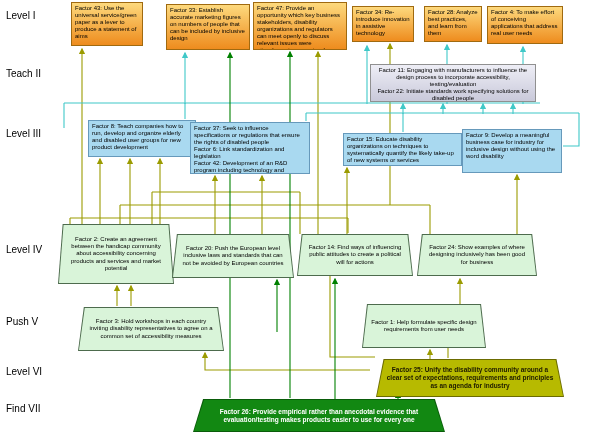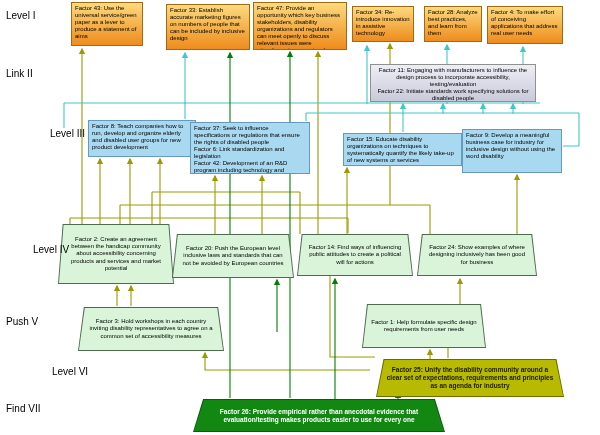--- a/index.html
+++ b/index.html
@@ -110,25 +110,25 @@
     <g class="c-green">
       <polyline points="230,398 230,53" marker-end="url(#ah-green)"></polyline>
       <polyline points="290,398 290,52" marker-end="url(#ah-green)"></polyline>
       <polyline points="335,399 335,279" marker-end="url(#ah-green)"></polyline>
       <polyline points="277,332 277,280" marker-end="url(#ah-green)"></polyline>
       <polyline points="398,399 398,393" marker-end="url(#ah-green)"></polyline>
     </g>
   </svg>
 
   <div class="lvl-label" style="top:10px;">Level I</div>
-  <div class="lvl-label" style="top:68px;">Link II</div>
-  <div class="lvl-label" style="top:128px;margin-left:44px;">Level III</div>
-  <div class="lvl-label" style="top:244px;margin-left:27px;">Level IV</div>
+  <div class="lvl-label" style="top:68px;">Teach II</div>
+  <div class="lvl-label" style="top:128px;">Level III</div>
+  <div class="lvl-label" style="top:244px;">Level IV</div>
   <div class="lvl-label" style="top:316px;">Push V</div>
-  <div class="lvl-label" style="top:366px;margin-left:46px;">Level VI</div>
+  <div class="lvl-label" style="top:366px;">Level VI</div>
   <div class="lvl-label" style="top:403px;">Find VII</div>
 
   <div class="box lvl1" style="left:71px;top:2px;width:72px;height:44px;">Factor 43: Use the universal service/green paper as a lever to produce a statement of aims</div>
   <div class="box lvl1" style="left:166px;top:4px;width:84px;height:46px;">Factor 33: Establish accurate marketing figures on numbers of people that can be included by inclusive design</div>
   <div class="box lvl1" style="left:253px;top:2px;width:94px;height:48px;">Factor 47: Provide an opportunity which key business stakeholders, disability organizations and regulators can meet openly to discuss relevant issues were attendance is guaranteed</div>
   <div class="box lvl1" style="left:352px;top:6px;width:62px;height:36px;">Factor 34: Re-introduce innovation in assistive technology</div>
   <div class="box lvl1" style="left:424px;top:6px;width:58px;height:36px;">Factor 28: Analyze best practices, and learn from them</div>
   <div class="box lvl1" style="left:487px;top:6px;width:76px;height:38px;">Factor 4: To make effort of conceiving applications that address real user needs</div>
 
   <div class="box lvl2" style="left:370px;top:64px;width:166px;height:38px;">Factor 11: Engaging with manufacturers to influence the design process to incorporate accessibility, testing/evaluation

